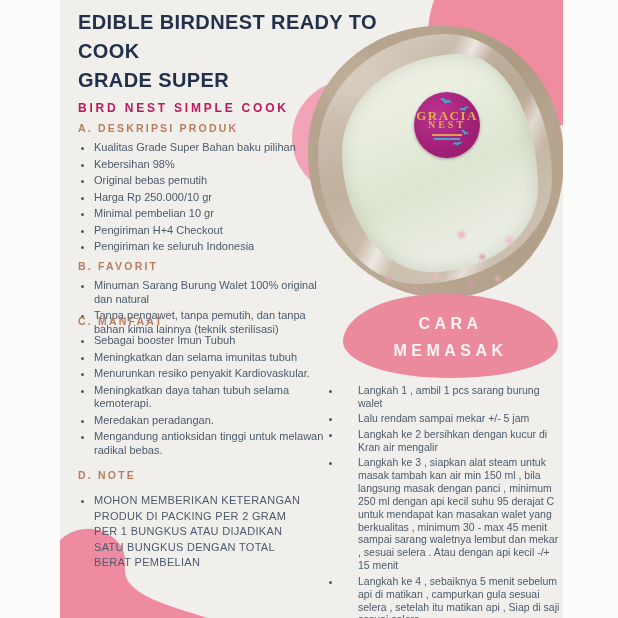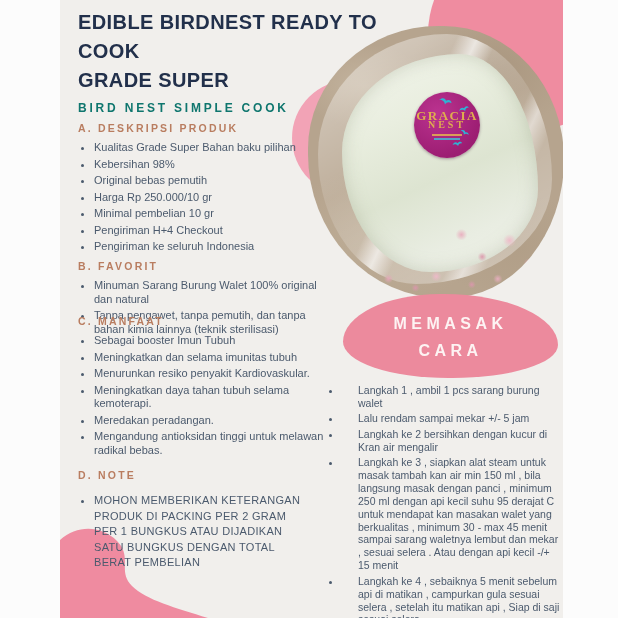--- a/index.html
+++ b/index.html
@@ -69,21 +69,21 @@
   .logo-line1{position:absolute;left:0;width:100%;top:16px;
     font-family:"Liberation Serif",serif;font-weight:bold;font-size:13px;letter-spacing:1.5px;color:#dfae4e;}
   .logo-line2{position:absolute;left:0;width:100%;top:27px;
     font-family:"Liberation Serif",serif;font-weight:bold;font-size:10px;letter-spacing:3px;color:#dfae4e;}
   .logo-sub1{position:absolute;left:18px;top:42px;width:30px;height:2px;background:#e3b250;opacity:.85;}
   .logo-sub2{position:absolute;left:20px;top:46px;width:26px;height:2px;background:#3ec1d8;opacity:.8;}
 
   
   .header{position:absolute;left:18px;top:8px;width:360px;}
   .title{font-size:20px;line-height:29px;font-weight:700;color:#22304b;letter-spacing:.4px;}
-  .subtitle{margin-top:6px;font-size:12px;font-weight:700;letter-spacing:2.8px;color:#0f766e;}
+  .subtitle{margin-top:6px;font-size:12px;font-weight:700;letter-spacing:2.8px;color:#be185d;}
 
   .section{position:absolute;left:18px;width:268px;margin-top:32px;}
   .sec-a{top:90px;}  .sec-b{top:228px;width:258px;}  .sec-c{top:283px;width:262px;}  .sec-d{top:437px;width:232px;}
   .sec-head{font-size:10.5px;font-weight:700;letter-spacing:2.2px;color:#b97d60;}
   .bullets{margin:7px 0 0;padding:0 0 0 16px;list-style:disc;}
   .bullets li{font-size:11px;line-height:13.5px;color:#4b5a6d;margin-bottom:3px;}
   .sec-d .bullets{margin-top:12px;}
   .sec-d .bullets li{line-height:15.5px;letter-spacing:.3px;}
 
   
@@ -177,22 +177,22 @@
 
     <div class="section sec-d">
       <div class="sec-head">D. NOTE</div>
       <ul class="bullets">
           <li>MOHON MEMBERIKAN KETERANGAN PRODUK DI PACKING PER 2 GRAM PER 1 BUNGKUS ATAU DIJADIKAN SATU BUNGKUS DENGAN TOTAL BERAT PEMBELIAN</li>
         </ul>
     </div>
 
     <div class="badge">
       <div class="badge-inner">
+        <div class="badge-line">CARA</div>
         <div class="badge-line">MEMASAK</div>
-        <div class="badge-line">CARA</div>
       </div>
     </div>
 
     <div class="steps-wrap">
       <ul class="steps">
           <li>Langkah 1 , ambil 1 pcs sarang burung walet</li>
           <li>Lalu rendam sampai mekar +/- 5 jam</li>
           <li>Langkah ke 2 bersihkan dengan kucur di Kran air mengalir</li>
           <li>Langkah ke 3 , siapkan alat steam untuk masak tambah kan air min 150 ml , bila langsung masak dengan panci , minimum 250 ml dengan api kecil suhu 95 derajat C untuk mendapat kan masakan walet yang berkualitas , minimum 30 - max 45 menit sampai sarang waletnya lembut dan mekar , sesuai selera . Atau dengan api kecil -/+ 15 menit</li>
           <li>Langkah ke 4 , sebaiknya 5 menit sebelum api di matikan , campurkan gula sesuai selera , setelah itu matikan api , Siap di saji sesuai selera</li>

